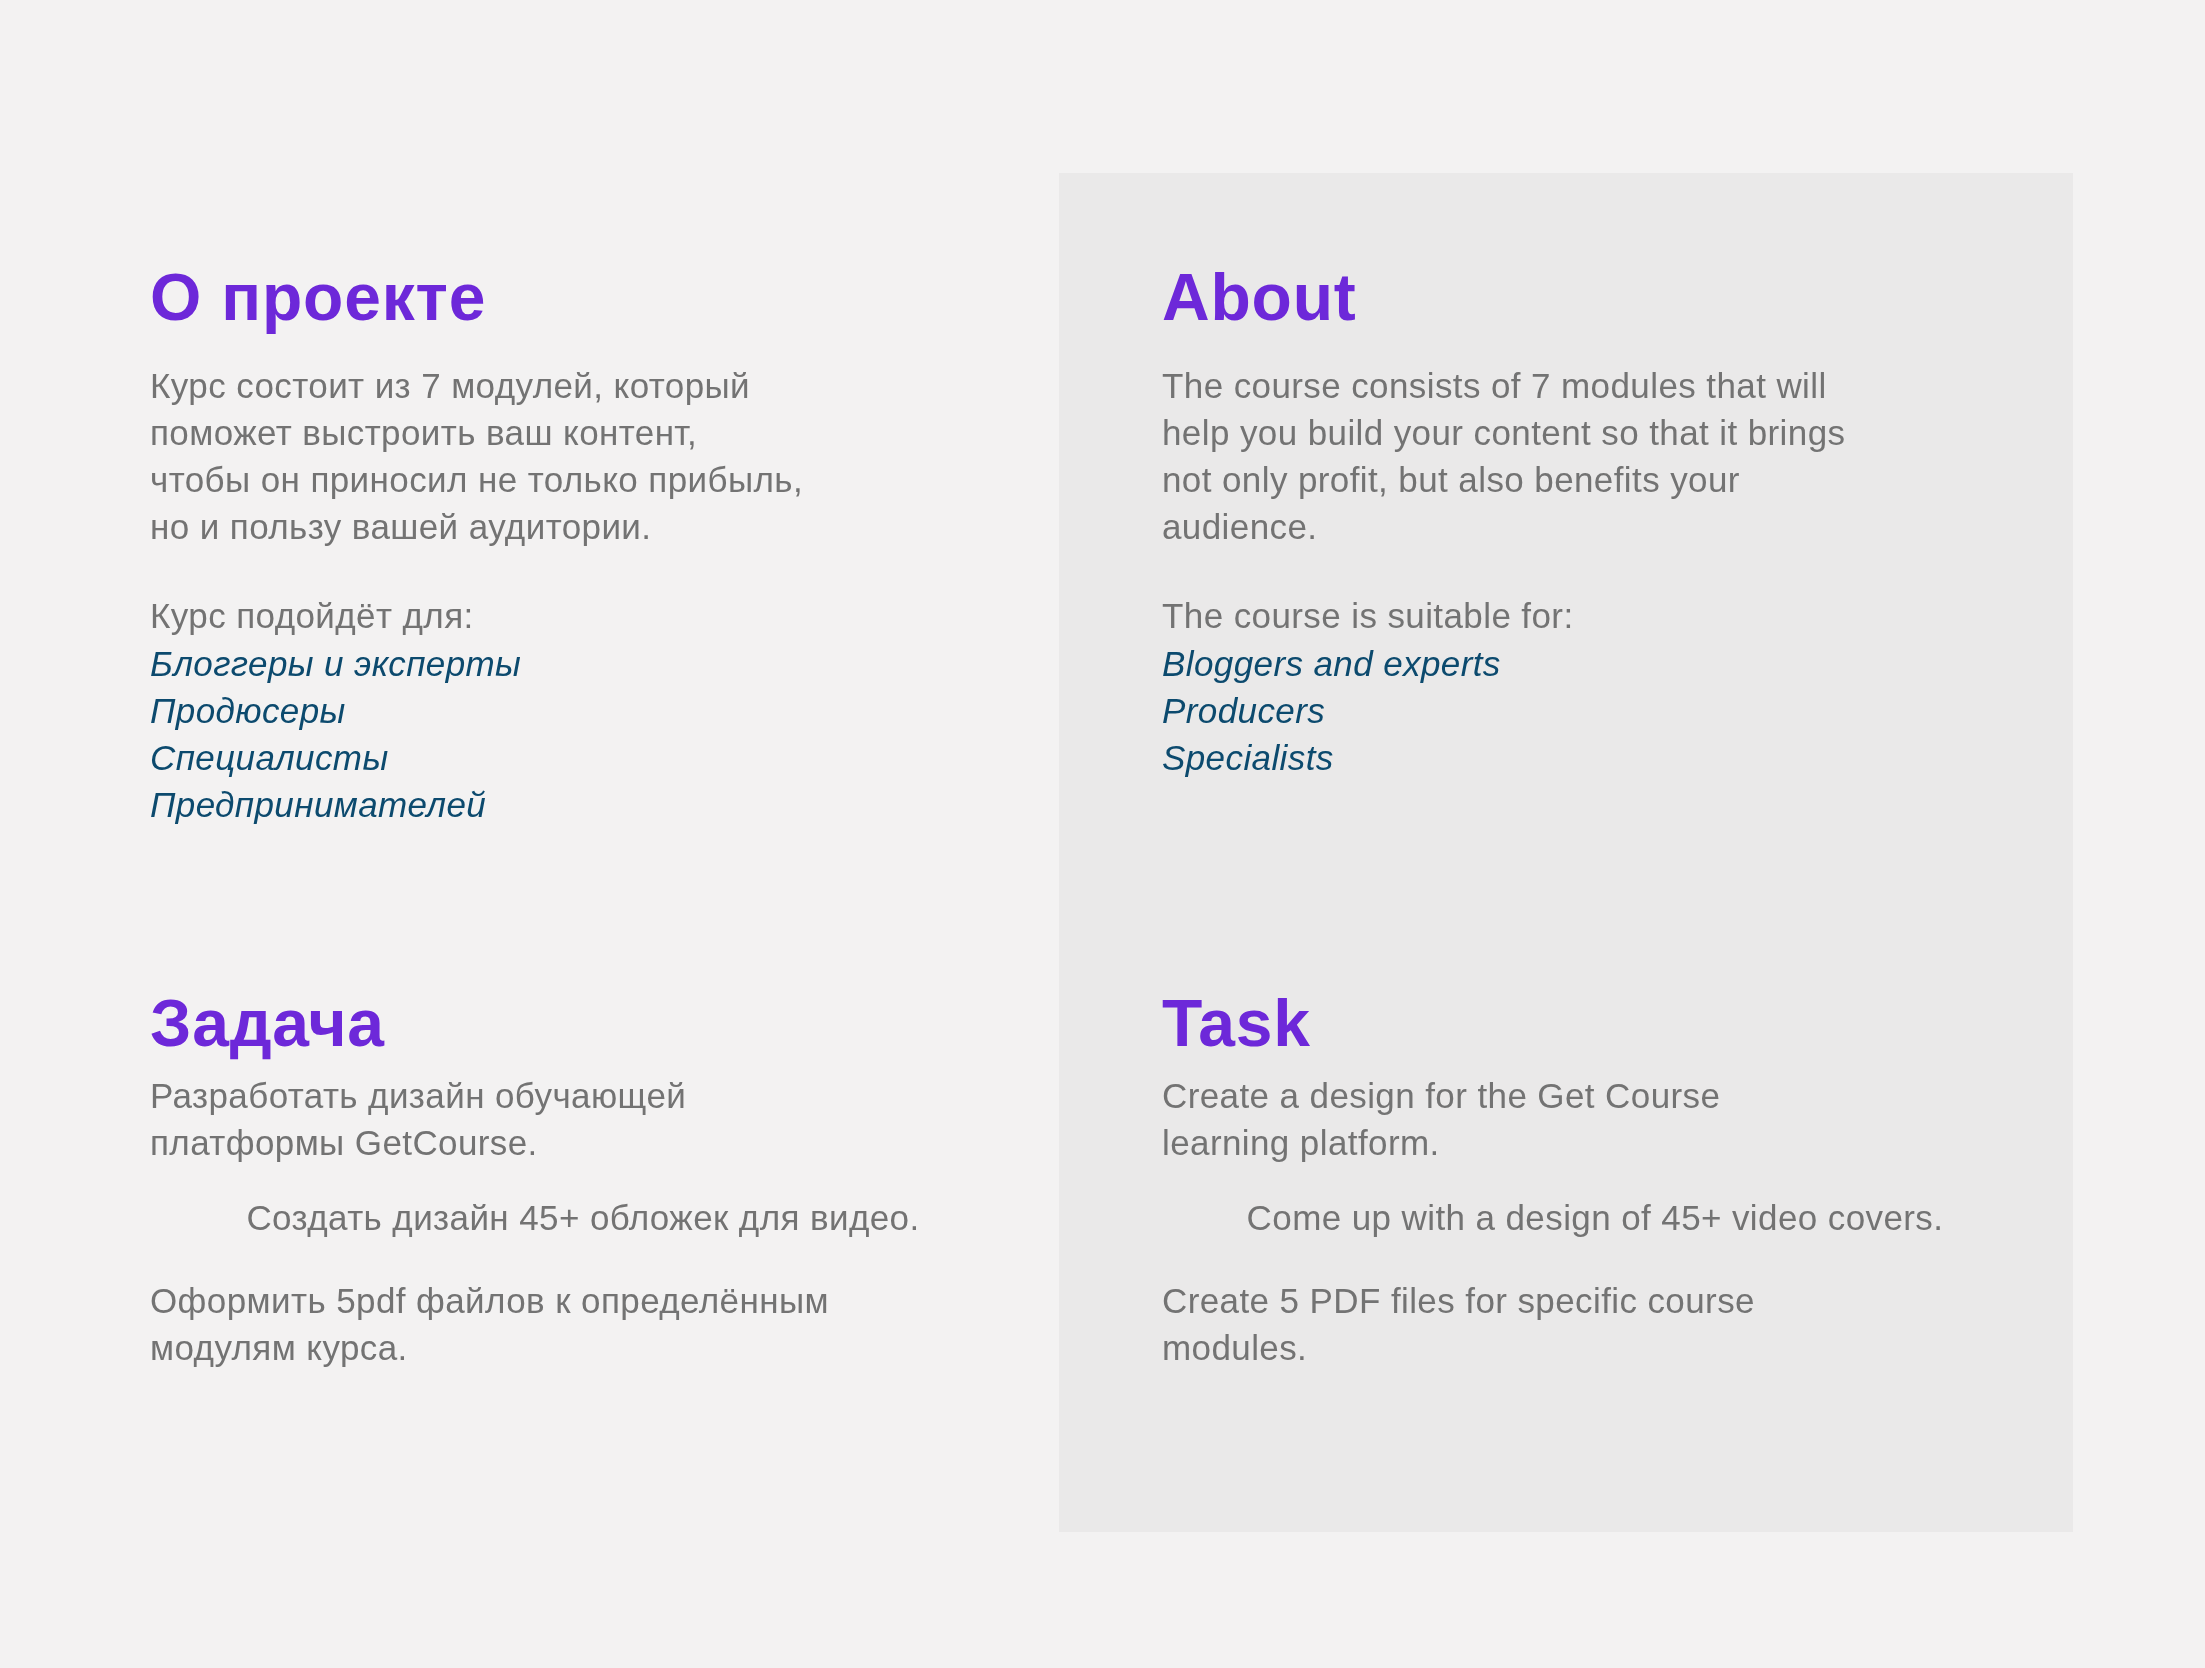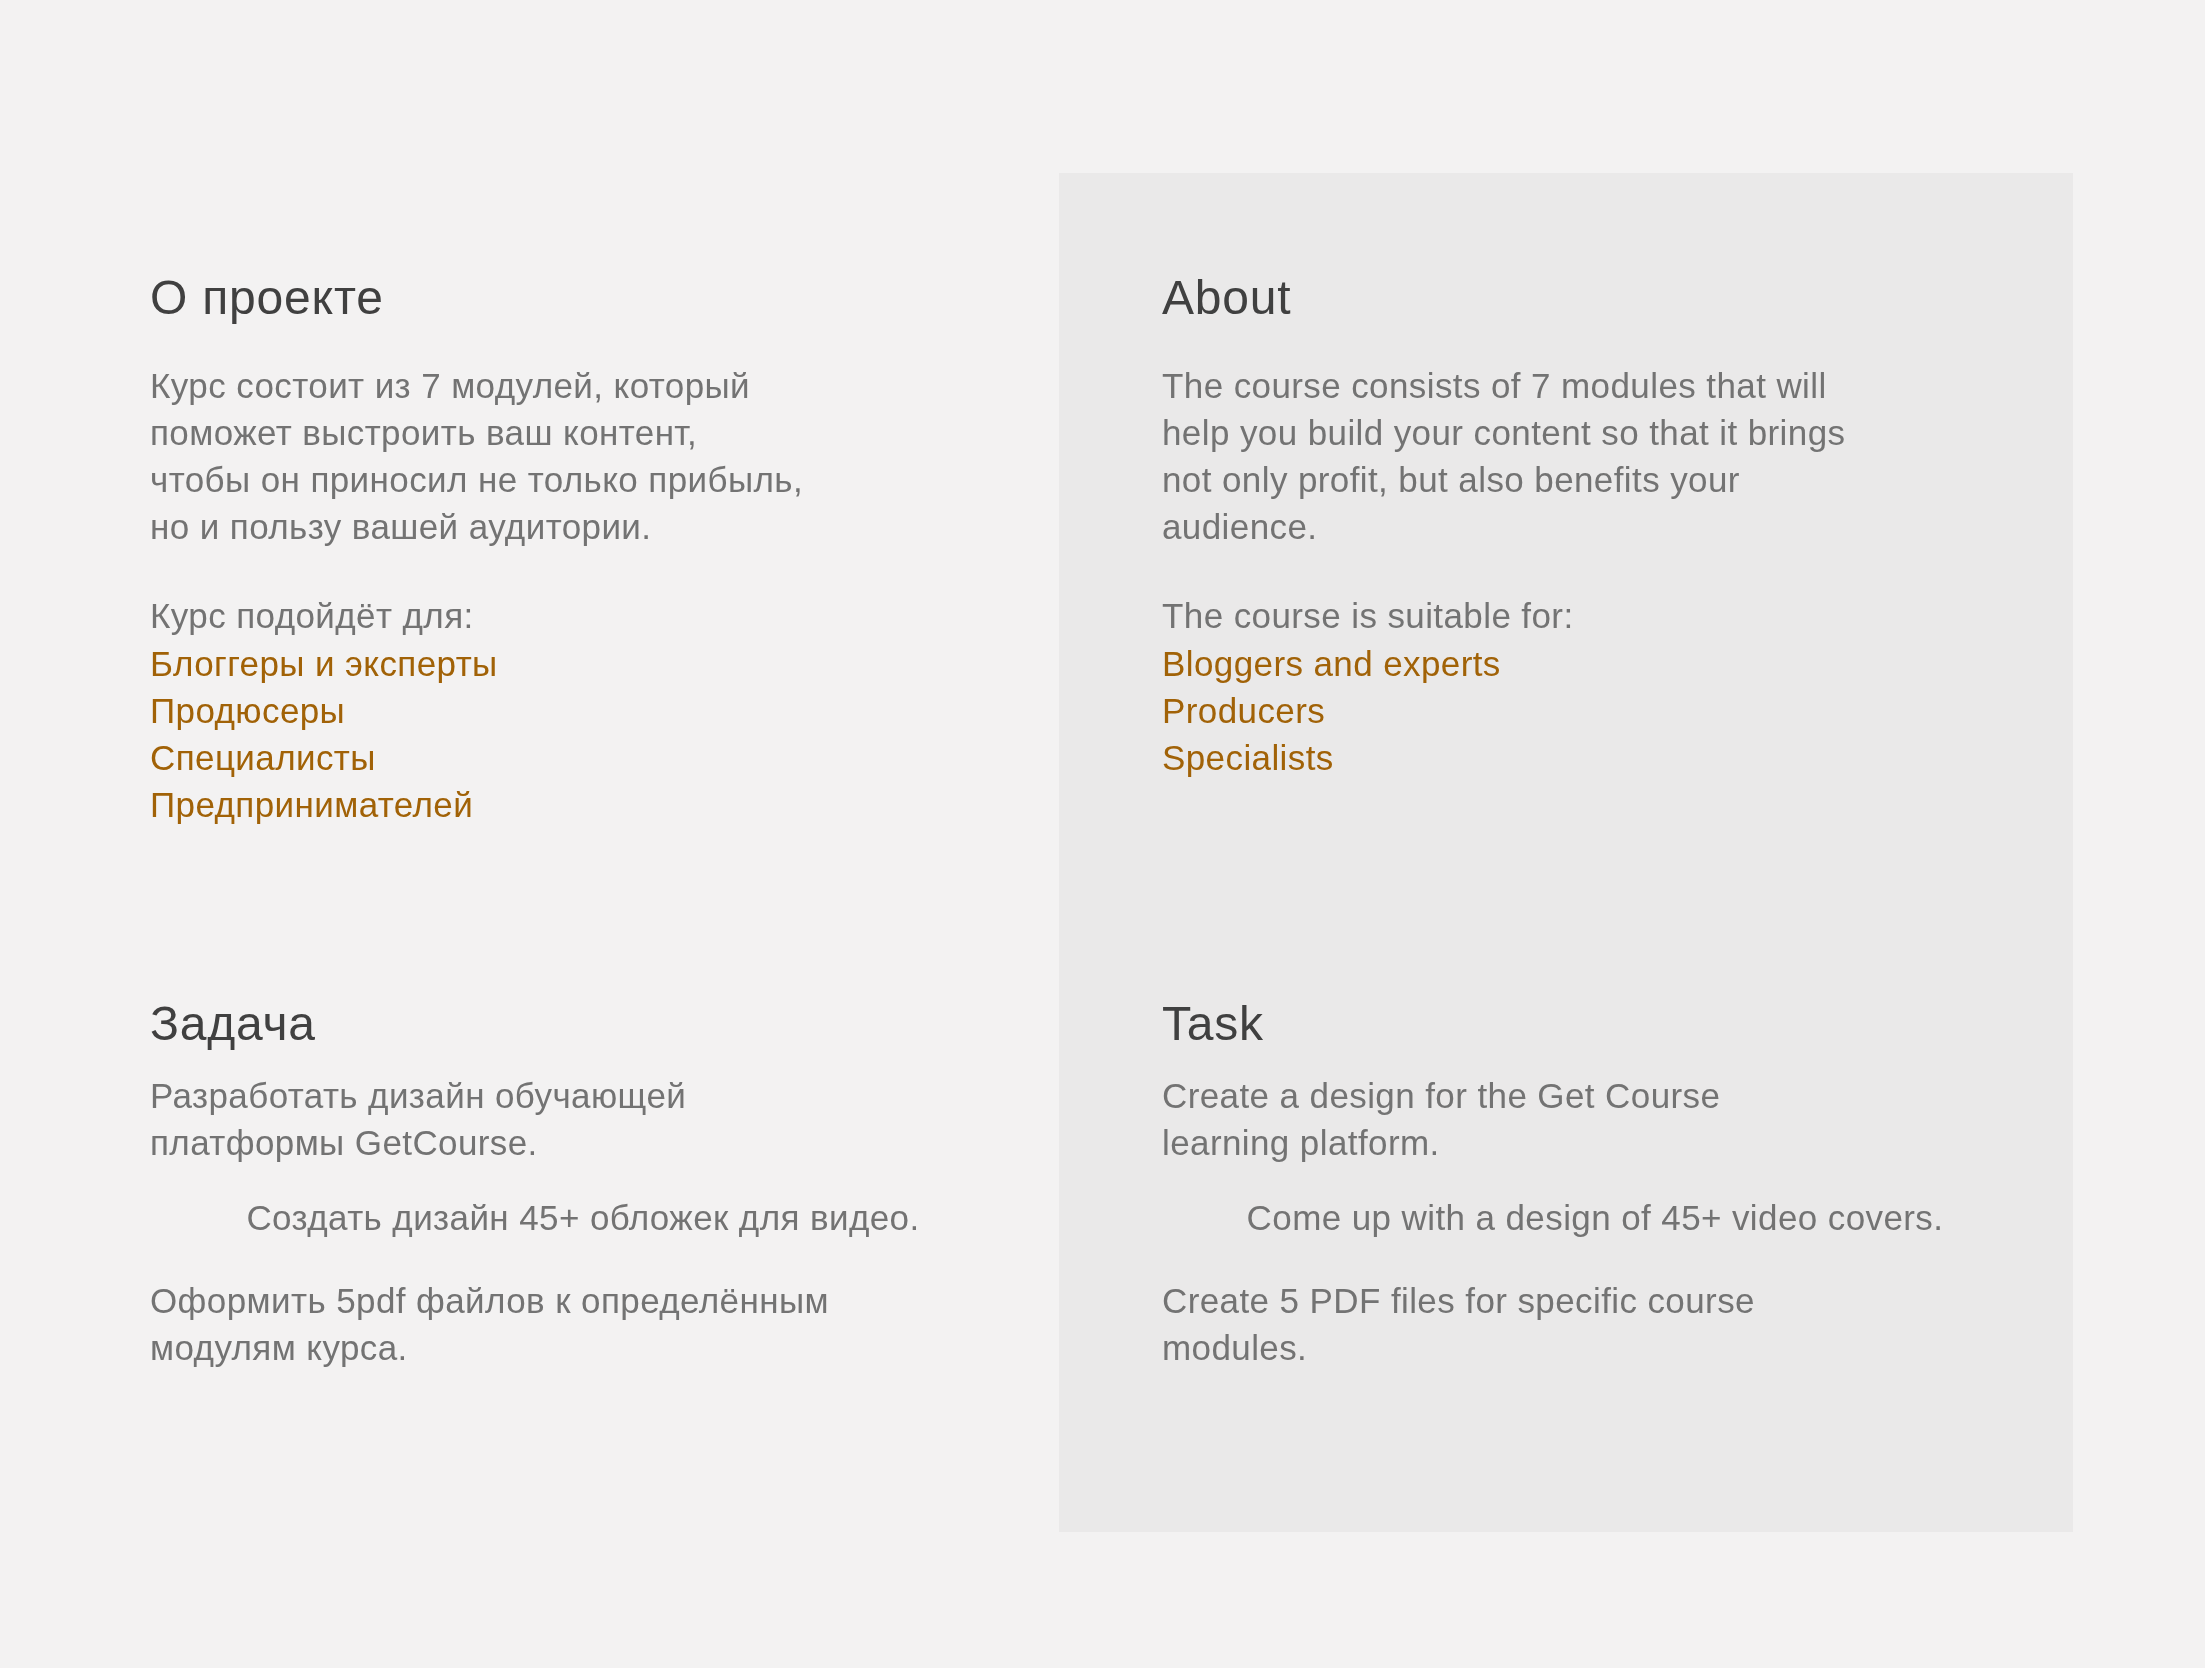--- a/index.html
+++ b/index.html
@@ -24,40 +24,41 @@
     background: #eae9e9;
   }
   .block {
     position: absolute;
     width: 866px;
   }
   .col-left  { left: 150px; }
   .col-right { left: 1162px; }
 
   .heading {
-    font-size: 48px;
+    font-size: 66px;
     line-height: 75px;
-    font-weight: 400;
-    color: #404040;
+    font-weight: 700;
+    color: #6d28d9;
     letter-spacing: 0.8px;
   }
   .body-text {
     font-size: 35px;
     line-height: 47px;
     font-weight: 400;
     color: #737373;
     white-space: pre-line;
     letter-spacing: 0.4px;
   }
   .pink-item {
     font-size: 35px;
     line-height: 47px;
     font-weight: 400;
-    color: #a16207;
+    color: #0c4a6e;
     letter-spacing: 0.4px;
+    font-style: italic;
   }
 
   .top-heading-1 { top: 260px; }
   .top-para-1   { top: 362px; }
   .top-label    { top: 592px; }
   .top-list     { top: 640px; }
   .top-heading-2{ top: 986px; }
   .top-para-2   { top: 1072px; }
   .top-para-3   { top: 1194px; text-align: center; }
   .top-para-4   { top: 1277px; }

